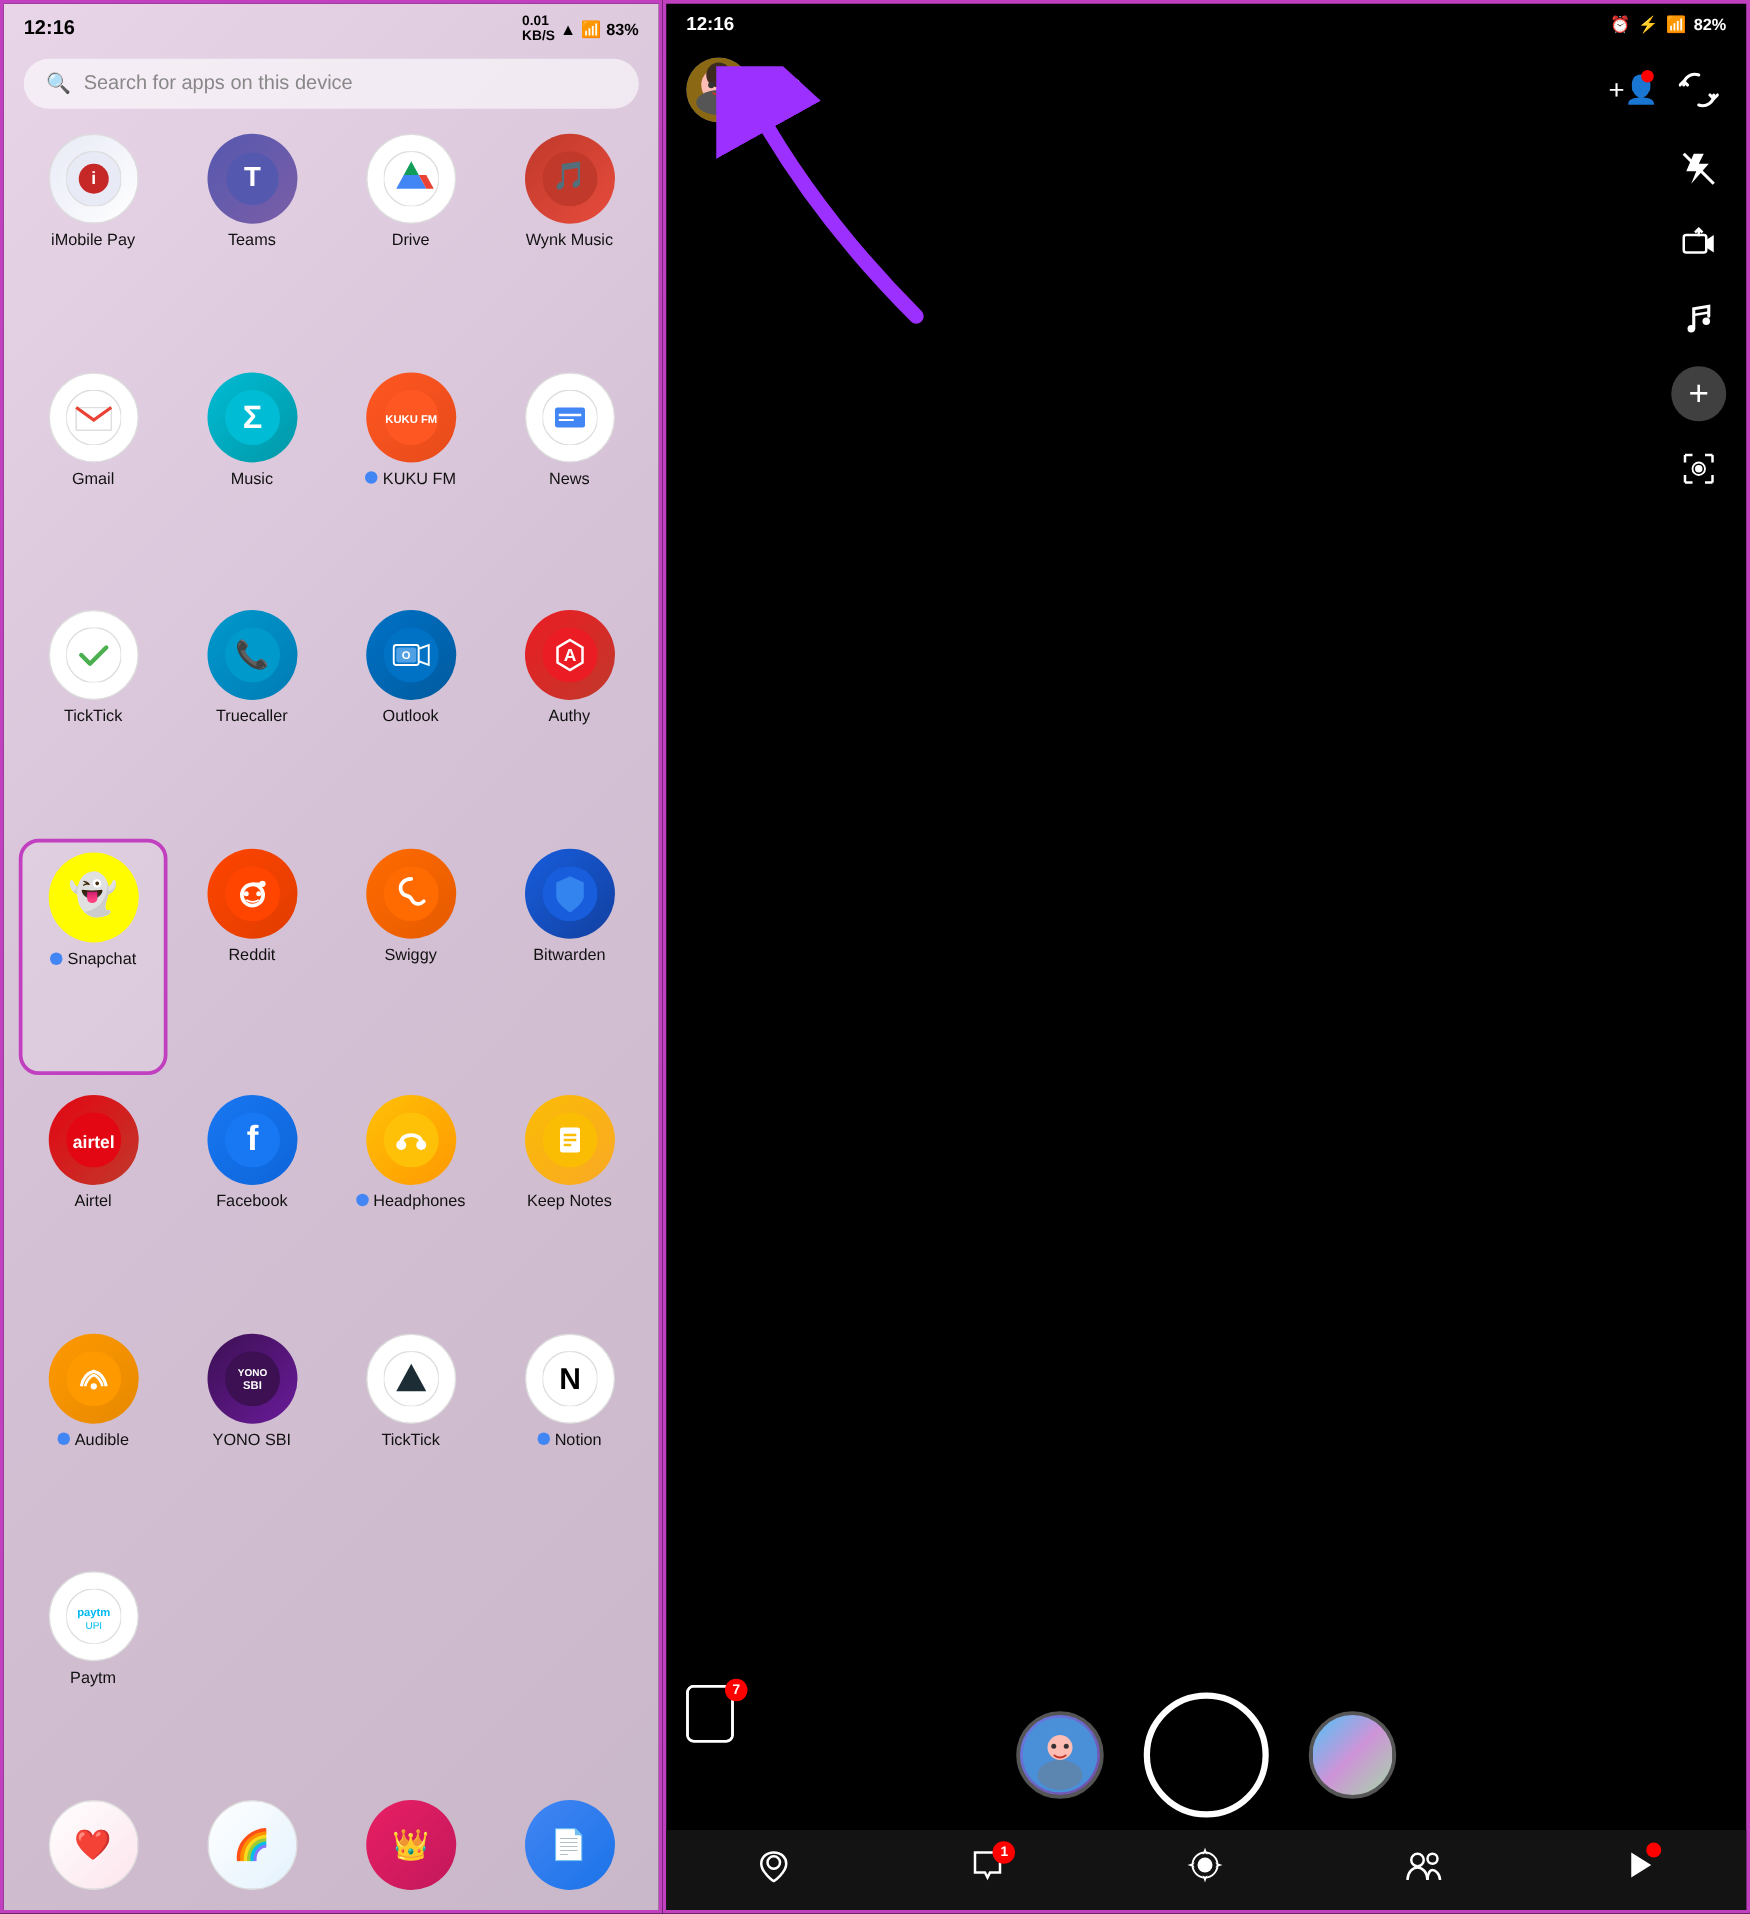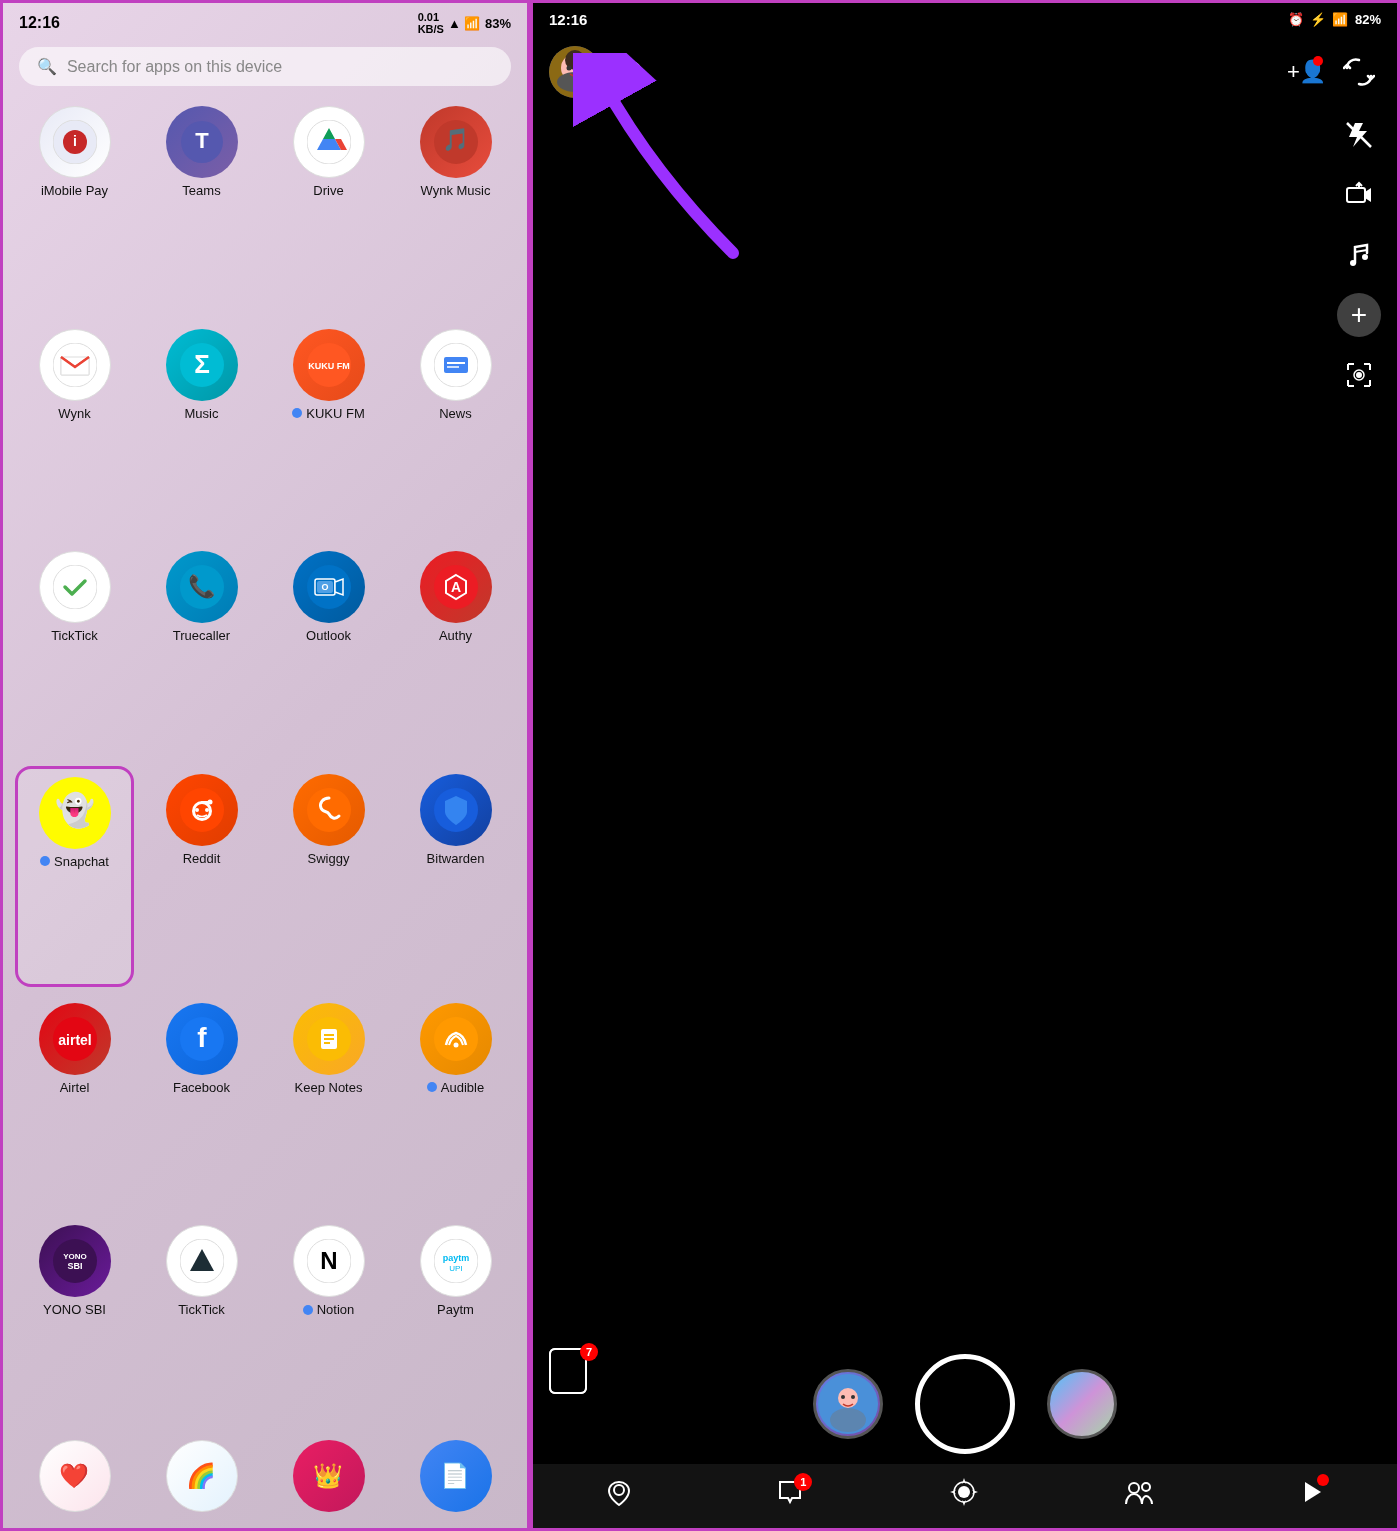--- a/index.html
+++ b/index.html
@@ -497,21 +497,21 @@
         <div class="app-icon icon-gmail">
           <svg width="44" height="44" viewBox="0 0 44 44">
             <rect width="44" height="44" rx="22" fill="white" stroke="#ddd" stroke-width="1"></rect>
             <path d="M8 14 L22 24 L36 14" stroke="#ea4335" stroke-width="2" fill="none"></path>
             <rect x="8" y="14" width="28" height="18" rx="1" stroke="#ddd" stroke-width="1" fill="none"></rect>
             <polygon points="8,14 22,24 36,14 36,32 8,32" fill="white" stroke="#ddd" stroke-width="1"></polygon>
             <path d="M8 14 L22 24 L36 14" stroke="#ea4335" stroke-width="2.5" fill="none"></path>
           </svg>
         </div>
         <div class="app-label-wrapper">
-          <span class="app-label">Wynk</span>
+          <span class="app-label">Gmail</span>
         </div>
       </div>
       <div class="app-item">
         <div class="app-icon icon-zepp">
           <svg width="44" height="44" viewBox="0 0 44 44">
             <circle cx="22" cy="22" r="22" fill="#00bcd4"></circle>
             <text x="22" y="30" text-anchor="middle" font-size="26" fill="white" font-weight="bold">Σ</text>
           </svg>
         </div>
         <div class="app-label-wrapper">
@@ -654,20 +654,34 @@
       </div>
       <div class="app-item">
         <div class="app-icon icon-facebook">
           <svg width="44" height="44" viewBox="0 0 44 44">
             <circle cx="22" cy="22" r="22" fill="#1877f2"></circle>
             <text x="22" y="30" text-anchor="middle" font-size="28" fill="white" font-weight="bold">f</text>
           </svg>
         </div>
         <div class="app-label-wrapper">
           <span class="app-label">Facebook</span>
+        </div>
+      </div>
+      <div class="app-item">
+        <div class="app-icon icon-headphones">
+          <svg width="44" height="44" viewBox="0 0 44 44">
+            <circle cx="22" cy="22" r="22" fill="#ffc107"></circle>
+            <path d="M14 24 C14 16 30 16 30 24" stroke="white" stroke-width="3" fill="none"></path>
+            <circle cx="14" cy="26" r="4" fill="white"></circle>
+            <circle cx="30" cy="26" r="4" fill="white"></circle>
+          </svg>
+        </div>
+        <div class="app-label-wrapper">
+          <span class="dot-badge"></span>
+          <span class="app-label">Headphones</span>
         </div>
       </div>
       <div class="app-item">
         <div class="app-icon icon-keepnotes">
           <svg width="44" height="44" viewBox="0 0 44 44">
             <rect width="44" height="44" rx="22" fill="#fbbc04"></rect>
             <rect x="14" y="12" width="16" height="20" rx="2" fill="white"></rect>
             <line x1="17" y1="18" x2="27" y2="18" stroke="#fbbc04" stroke-width="2"></line>
             <line x1="17" y1="22" x2="27" y2="22" stroke="#fbbc04" stroke-width="2"></line>
             <line x1="17" y1="26" x2="23" y2="26" stroke="#fbbc04" stroke-width="2"></line>

